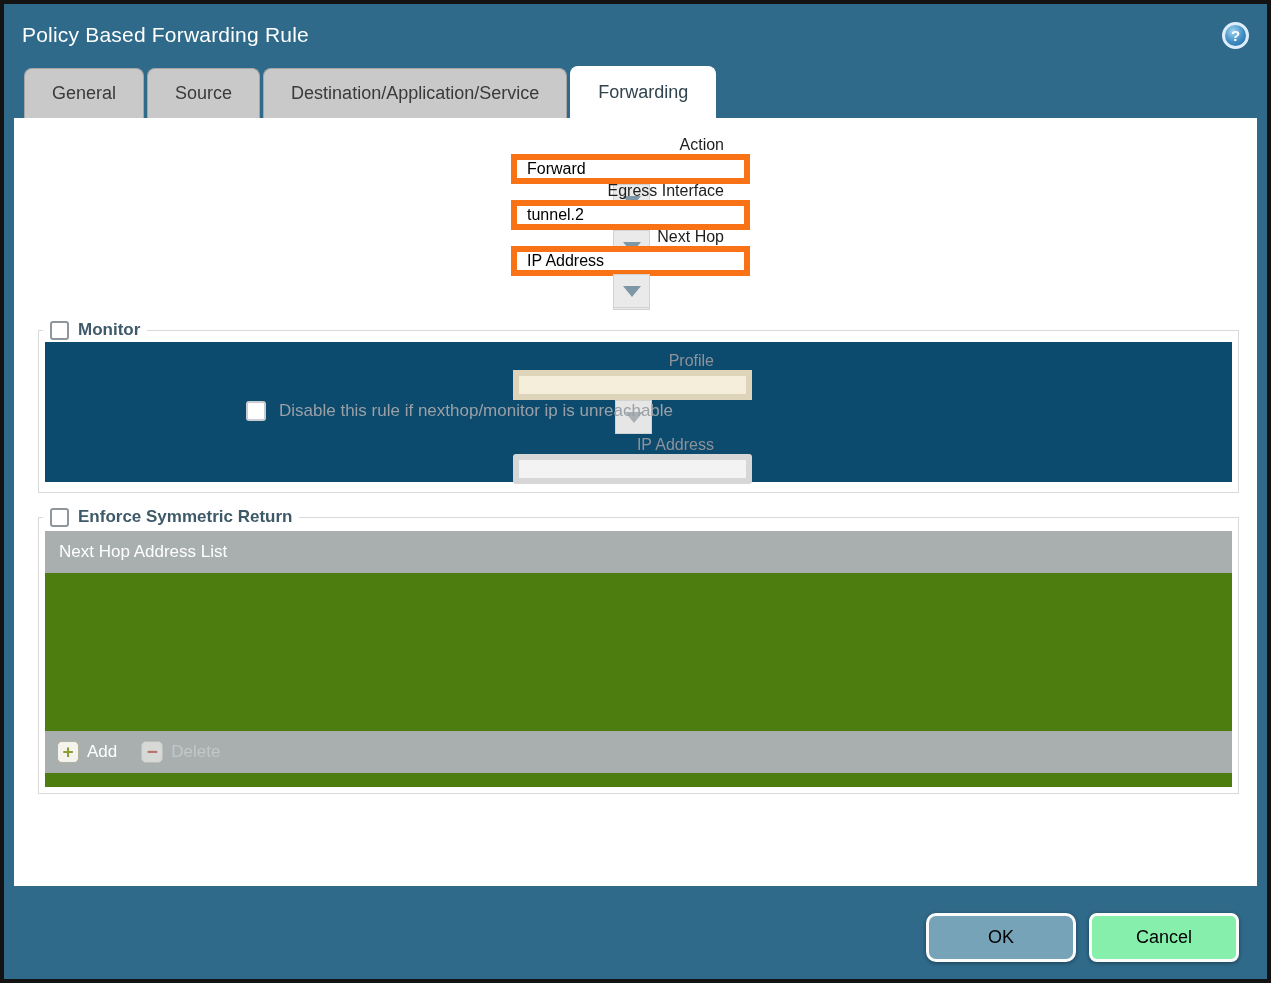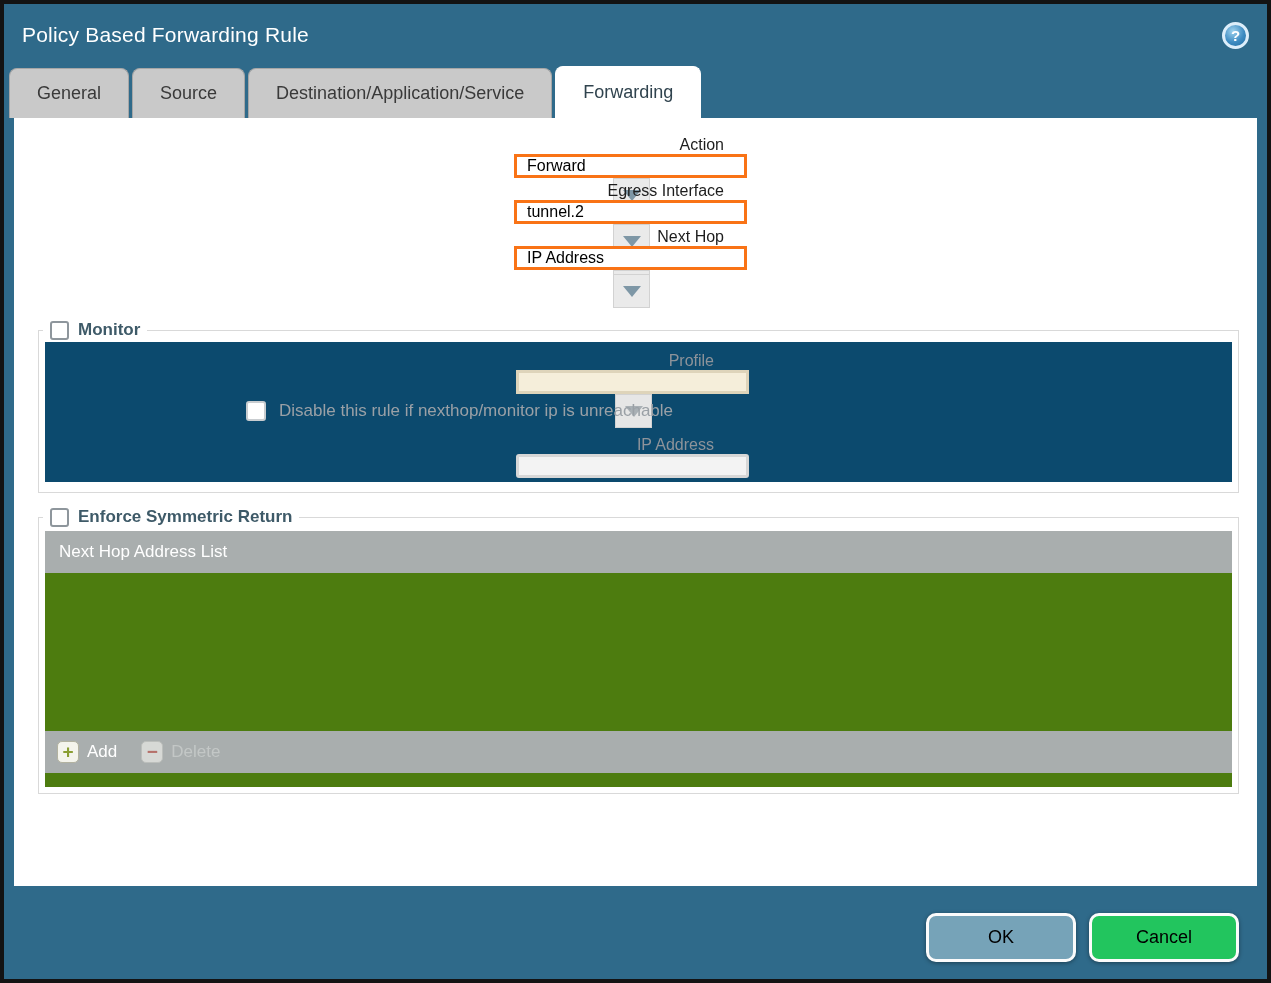--- a/index.html
+++ b/index.html
@@ -13,34 +13,34 @@
   
   .titlebar { height:62px; display:flex; align-items:center; padding:0 18px; }
   .title { color:#ffffff; font-size:21px; letter-spacing:.2px; }
   .help {
     margin-left:auto; width:27px; height:27px; border-radius:50%;
     background:radial-gradient(circle at 38% 30%, #9ed2ee 0%, #3f8cc2 55%, #1f6ba0 100%);
     border:3px solid #ddeefa; color:#fff; font-weight:bold; font-size:15px;
     display:flex; align-items:center; justify-content:center; cursor:pointer;
   }
   
-  .tabs { display:flex; align-items:flex-end; padding-left:5px; gap:3px; height:52px;text-align:center; }
+  .tabs { display:flex; align-items:flex-end; padding-left:20px; gap:3px; height:52px;text-align:center; }
   .tab {
     background:#c9c9c9; border:1px solid #a6a6a6; border-bottom:none;
     border-radius:8px 8px 0 0; padding:0 27px; height:50px;
     display:flex; align-items:center; font-size:18px; color:#3a3a3a; cursor:pointer;
     white-space:nowrap;
   }
   .tab.active { background:#ffffff; border-color:#ffffff; color:#30434e; height:52px; z-index:2; }
   
   .content { background:#ffffff; margin:0 10px; height:768px; padding-top:18px; position:relative; }
   .form-row { display:flex; align-items:center; margin:0 10px 12px 0; height:34px;flex-direction:column; }
   .form-label { width:213px; text-align:right; padding-right:13px; font-size:16px; color:#1d1d1d; flex-shrink:0; }
   .field {
-    flex:1; height:34px; border:3px solid #f97316; font-size:16px; padding:0 10px;
+    flex:1; height:34px; border:6px solid #f97316; font-size:16px; padding:0 10px;
     color:#000; outline:none; background:#fff; font-family:inherit; min-width:0;
   }
   .dd-btn {
     width:37px; height:34px; background:#eaeaea; border:1px solid #d2d2d2;
     margin-left:2px; display:flex; align-items:center; justify-content:center;
     cursor:pointer; flex-shrink:0;
   }
   .tri { width:0; height:0; border-left:9px solid transparent; border-right:9px solid transparent;
          border-top:11px solid #7e97a6; }
   .dd-btn.disabled { cursor:default; background:#e6e6e6; }
@@ -73,21 +73,21 @@
   .tbtn.add .icon-sq { background:#f4f4ec; border:1px solid #b2b2a0; color:#8a9e33; }
   .tbtn.add .tbtn-label { color:#ffffff; font-size:17px; }
   .tbtn.del .icon-sq { background:#d7d9d6; border:1px solid #bcbfbc; color:#b5706a; }
   .tbtn.del .tbtn-label { color:#c3c7c6; font-size:17px; }
   
   .footer-actions { position:absolute; bottom:17px; right:28px; display:flex; gap:13px; }
   .btn { width:150px; height:49px; border-radius:10px; border:3px solid #fbfbfb; font-size:18px;
          color:#000; display:flex; align-items:center; justify-content:center; cursor:pointer;
          box-shadow:0 1px 4px rgba(0,0,0,.4); font-family:inherit; }
   .btn-ok { background:#76a3b8; }
-  .btn-cancel { background:#22c55e; }
+  .btn-cancel { background:#86efac;border-radius:8px; }
 </style>
 </head>
 <body>
 
 <div class="window">
 
   <div class="titlebar">
     <div class="title">Policy Based Forwarding Rule</div>
     <div class="help">?</div>
   </div>

